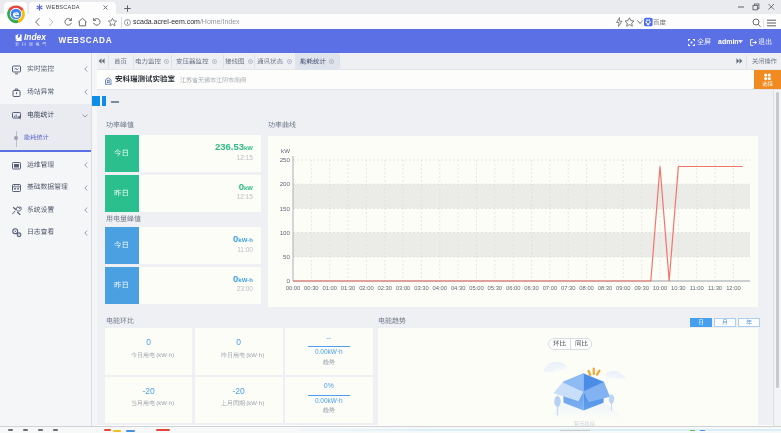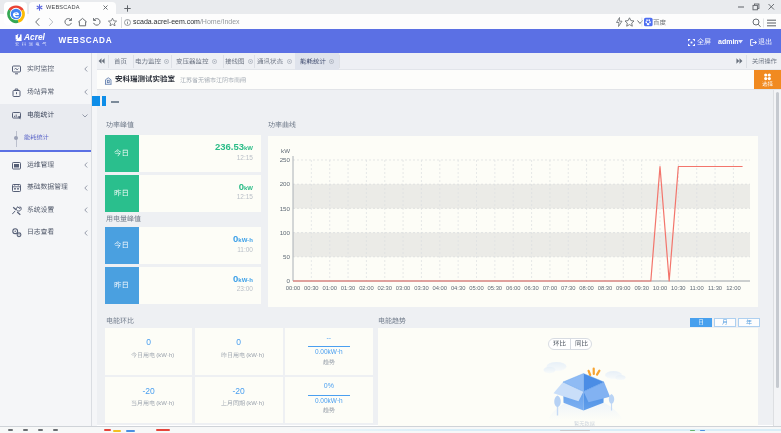--- a/index.html
+++ b/index.html
@@ -85,21 +85,21 @@
 <g stroke="#6a6e73" stroke-width="1.1">
       <line x1="15" y1="2.2" x2="24" y2="2.2"></line>
       <line x1="15" y1="5" x2="24" y2="5"></line>
       <line x1="15" y1="7.8" x2="24" y2="7.8"></line>
     </g>
   </svg>
 <div class="abs" style="left:0;top:29px;width:781px;height:23.5px;background:#5b70e4"></div>
 <svg class="abs" style="left:15px;top:34.2px" width="8" height="8" viewBox="0 0 8 8">
 <path d="M0.6 1 L2.2 1 L2.2 0.2 L3.4 0.2 L3.4 1 L2.9 1 L2.9 4.6 L5 2.5 L5 0.4 L6.6 0.4 L6.6 7 L0.6 7 L2.2 5.4 L0.6 5.4 Z" fill="#fff"></path>
 </svg>
-<div class="abs" style="left:24px;top:32.4px;width:30px;font-size:8.4px;font-weight:bold;font-style:italic;color:#fff">Acrel</div>
+<div class="abs" style="left:24px;top:32.4px;width:30px;font-size:8.4px;font-weight:bold;font-style:italic;color:#fff">Index</div>
 <svg style="position:absolute;left:15px;top:41.8px;" width="35" height="6" viewBox="0 0 35 6">
     <path d="M1.7 0.2C1.8 0.4 1.9 0.5 1.9 0.7H0.4V1.5H0.7V0.9H3.5V1.5H3.8V0.7H2.3C2.2 0.5 2.1 0.3 2.1 0.2ZM2.8 2.1C2.6 2.4 2.4 2.7 2.2 2.9C1.9 2.8 1.6 2.7 1.3 2.6C1.4 2.5 1.5 2.3 1.6 2.1ZM1.3 2.1C1.1 2.4 0.9 2.6 0.8 2.8C1.2 2.9 1.5 3 1.9 3.2C1.5 3.4 1 3.6 0.3 3.7C0.4 3.8 0.5 3.9 0.5 4C1.2 3.9 1.8 3.7 2.3 3.3C2.8 3.5 3.3 3.8 3.6 4L3.8 3.7C3.5 3.5 3 3.3 2.5 3.1C2.8 2.8 3 2.5 3.1 2.1H3.9V1.8H1.8C1.9 1.6 2 1.4 2.1 1.2L1.8 1.1C1.7 1.3 1.6 1.6 1.4 1.8H0.3V2.1ZM8.9 0.6C9.2 0.8 9.5 1.1 9.6 1.2L9.8 1C9.7 0.9 9.4 0.6 9.1 0.5ZM8.7 1.7C9 1.9 9.3 2.2 9.5 2.4L9.7 2.2C9.5 2 9.2 1.7 8.9 1.6ZM8.4 0.2C8 0.4 7.5 0.5 7 0.6C7.1 0.6 7.1 0.7 7.1 0.8C7.3 0.8 7.5 0.8 7.7 0.7V1.4H7V1.6H7.6C7.5 2.1 7.2 2.7 6.9 3C7 3 7 3.2 7.1 3.3C7.3 3 7.5 2.6 7.7 2.2V4H8V2.1C8.1 2.3 8.3 2.6 8.4 2.7L8.6 2.5C8.5 2.3 8.1 1.9 8 1.7V1.6H8.6V1.4H8V0.7C8.2 0.6 8.4 0.5 8.6 0.5ZM8.6 2.9 8.6 3.2 10 3V4H10.3V2.9L10.9 2.8L10.8 2.5L10.3 2.6V0.2H10V2.7ZM13.8 3.3 13.8 3.6C14.2 3.5 14.6 3.3 15 3.2L15 2.9L14.5 3.1V2H14.9V1.7H14.5V0.7H15V0.5H13.8V0.7H14.3V1.7H13.8V2H14.3V3.2C14.1 3.2 13.9 3.2 13.8 3.3ZM16.2 0.2V1H15.6V0.3H15.3V1.3H17.5V0.3H17.2V1H16.5V0.2ZM15.2 2.3V4H15.5V2.6H15.9V4H16.2V2.6H16.6V4H16.8V2.6H17.2V3.7C17.2 3.7 17.2 3.8 17.2 3.8C17.2 3.8 17.1 3.8 16.9 3.8C17 3.8 17 4 17 4C17.2 4 17.3 4 17.4 4C17.5 3.9 17.5 3.8 17.5 3.7V2.3H16.4L16.5 1.9H17.6V1.7H15.1V1.9H16.2C16.1 2.1 16.1 2.2 16.1 2.3ZM22.3 2V2.6H21.3V2ZM22.6 2H23.7V2.6H22.6ZM22.3 1.7H21.3V1.1H22.3ZM22.6 1.7V1.1H23.7V1.7ZM20.9 0.8V3.2H21.3V2.9H22.3V3.3C22.3 3.8 22.4 4 22.9 4C23 4 23.7 4 23.8 4C24.3 4 24.4 3.7 24.4 3.1C24.3 3.1 24.2 3 24.1 3C24.1 3.5 24.1 3.6 23.8 3.6C23.7 3.6 23.1 3.6 22.9 3.6C22.7 3.6 22.6 3.6 22.6 3.3V2.9H24V0.8H22.6V0.2H22.3V0.8ZM28.3 1.2V1.5H30.8V1.2ZM28.3 0.2C28.1 0.8 27.7 1.4 27.3 1.7C27.4 1.8 27.5 1.9 27.6 1.9C27.9 1.7 28.1 1.3 28.3 0.9H31.1V0.6H28.4C28.5 0.5 28.5 0.4 28.6 0.2ZM27.8 1.8V2.1H30.1C30.2 3.2 30.3 4 30.9 4C31.1 4 31.2 3.8 31.2 3.3C31.2 3.3 31.1 3.2 31 3.1C31 3.5 31 3.7 30.9 3.7C30.6 3.7 30.5 2.8 30.4 1.8Z" fill="#e8ebff"></path>
   </svg>
 <div class="abs" style="left:58.5px;top:35.6px;font-size:8.2px;font-weight:bold;color:#fff;letter-spacing:0.7px">WEBSCADA</div>
 <svg class="abs" style="left:688px;top:38.5px" width="7" height="7" viewBox="0 0 7 7">
     <g fill="#fff">
       <path d="M0 0 L2.6 0 L0 2.6 Z M7 0 L7 2.6 L4.4 0 Z M0 7 L0 4.4 L2.6 7 Z M7 7 L4.4 7 L7 4.4 Z"></path>
       <rect x="2.6" y="2.6" width="1.8" height="1.8"></rect>
     </g>
   </svg>

